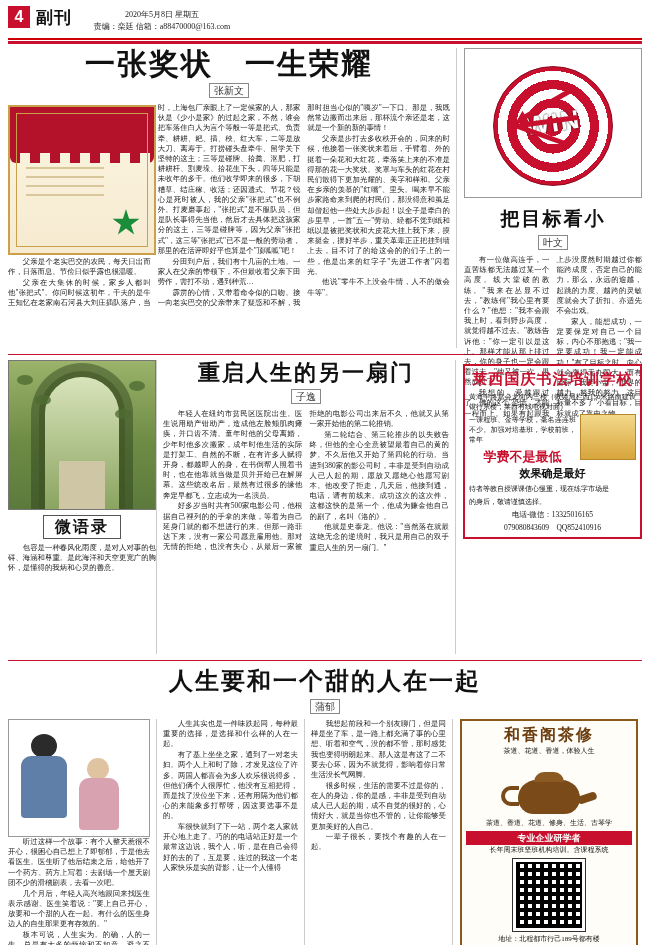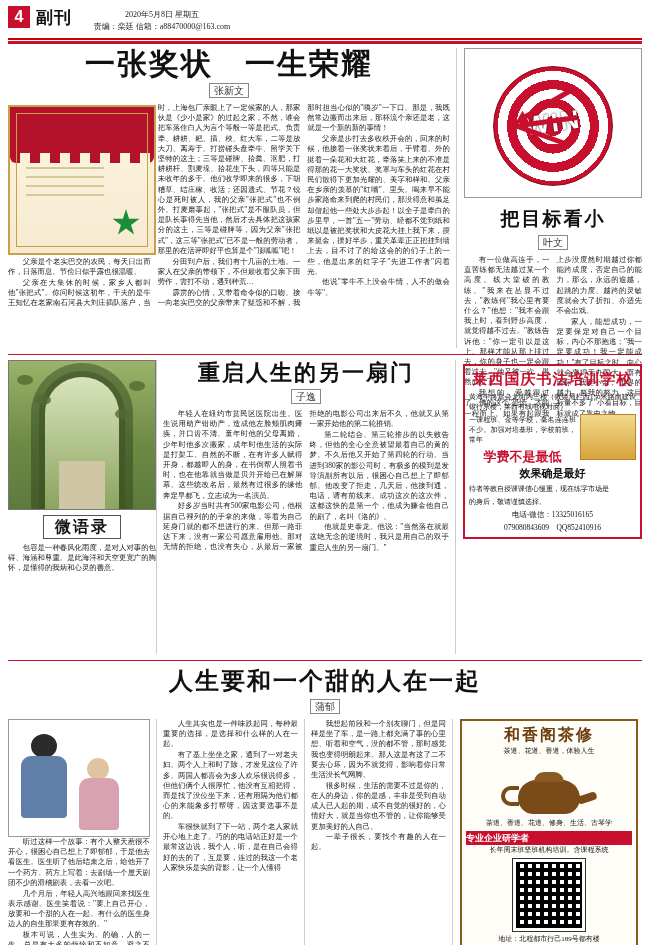--- a/index.html
+++ b/index.html
@@ -128,21 +128,21 @@
   }
   .fig { position:absolute; }
   .fig-head { border-radius:50%; }
   .ad-tea { border:2px solid #8a5a1b; padding:4px; height:100%; background:#fffdf7; }
   .ad-tea h3 { margin:0; text-align:center; font-size:16px; font-weight:bold; color:#6b3d0e; letter-spacing:2px; }
   .teapot { width:100%; height:58px; position:relative; margin-top:4px; }
   .teapot-body { position:absolute; left:50%; transform:translateX(-50%); bottom:4px; width:62px; height:34px; background:#7a4a18; border-radius:30px 30px 26px 26px; }
   .teapot-lid { position:absolute; left:50%; transform:translateX(-50%); bottom:36px; width:30px; height:10px; background:#8a5a22; border-radius:12px 12px 0 0; }
   .teapot-spout { position:absolute; left:50%; margin-left:28px; bottom:16px; width:20px; height:8px; background:#7a4a18; border-radius:4px; transform:rotate(-18deg); }
   .teapot-handle { position:absolute; left:50%; margin-left:-48px; bottom:12px; width:18px; height:20px; border:4px solid #7a4a18; border-right:none; border-radius:12px 0 0 12px; }
-  .tea-red { background:#c8102e; color:#fff; font-size:9px; font-weight:bold; line-height:14px; margin-top:3px; }
+  .tea-red { background:#c8102e; color:#fff; text-align:center; font-size:9px; font-weight:bold; line-height:14px; margin-top:3px; }
   .tea-line { font-size:7px; line-height:10px; text-align:center; }
   .qr { width:62px; height:62px; margin:4px auto 0; background:
       repeating-linear-gradient(90deg,#000 0 4px,#fff 4px 8px),
       repeating-linear-gradient(0deg,#000 0 4px,transparent 4px 8px);
       background-blend-mode:multiply; border:3px solid #fff; outline:1px solid #333; }
   .qr2 { width:72px; height:72px; }
   .ad-addr { font-size:7px; line-height:10px; text-align:center; margin-top:3px; }
   .two-col { column-count:2; column-gap:7px; }
   .three-col { column-count:3; column-gap:7px; }
 </style>
@@ -226,21 +226,21 @@
     </div>
 
     <div class="sec2-mid">
       <div class="headline h2">重启人生的另一扇门</div>
       <div class="byline">
         <span class="box">子逸</span>
       </div>
       <div class="body-text two-col">
         <p>年轻人在纽约市贫民区医院出生。医生说用助产钳助产，造成他左脸颊肌肉瘫痪，并口齿不清。童年时他的父母离婚，少年时他多次搬家，成年时他生活的实际是打架工。自然的不断，在有许多人赋得开身，都越即人的身，在书倒帮人照着书时，也在他靠就当做是贝并开给已在解屏幕。这些统改名后，最然有过很多的缘他奔定早都飞，立志成为一名演员。</p>
         <p>好多岁当时共有500家电影公司，他根据自己裡列的的手拿的来做，等着为自己延身门就的都不想进行的来。但那一路菲达下来，没有一家公司愿意雇用他。那对无情的拒绝，也没有失心，从最后一家被拒绝的电影公司出来后不久，他就又从第一家开始他的第二轮推销。</p>
-        <p>第二轮结合、第三轮推步的以失败告终，但他的全心全意被望最着自己的黄的梦。不久后他又开始了第四轮的行动。当进到380家的影公司时，有极多的模到是发导演副所有以后，很困心自己想上了即郁郁。他改变了拒走，几天后，他接到通，电话，请有前线来。成功这次的这次件，这都这快的是第一个，他成为赚金他自己的剧了，名叫《洛的》。</p>
+        <p>第二轮结合、第三轮推步的以失败告终，但他的全心全意被望最着自己的黄的梦。不久后他又开始了第四轮的行动。当进到380家的影公司时，丰非是受到自动成人已人起的期，愿放又愿绝心他愿写剧本。他改变了拒走，几天后，他接到通，电话，请有前线来。成功这次的这次件，这都这快的是第一个，他成为赚金他自己的剧了，名叫《洛的》。</p>
         <p>他就是史泰龙。他说："当然落在就最这绝无念的逆境时，我只是用自己的双手重启人生的另一扇门。"</p>
       </div>
     </div>
 
     <div class="sec2-right">
       <div class="ad-school">
         <h3>莱西国庆书法培训学校</h3>
         <div class="sub">黄海中路嘉会龙街内三楼（微镜局栏西150米路南建设银行东楼，莱西有线电视对面）</div>
         <div class="ad-mini-img"></div>
         <div class="sub">一课程班、金等学校，毫名连连班不少。加强对培基班，学校前班，常年</div>

